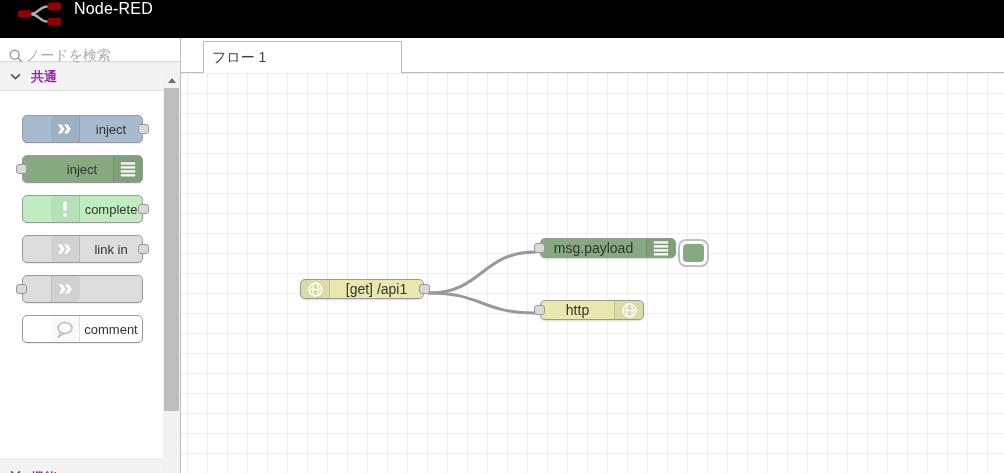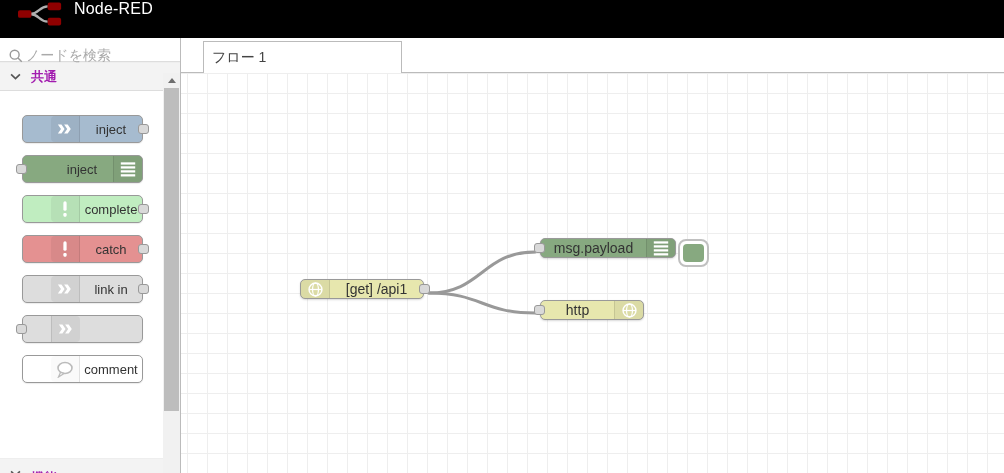--- a/index.html
+++ b/index.html
@@ -135,30 +135,20 @@
       <span class="icon-region">
         <svg width="18" height="18" viewBox="0 0 20 20">
           <rect x="8.2" y="1.5" width="3.6" height="10.5" rx="1.8" fill="#fff"></rect>
           <rect x="8.2" y="14.5" width="3.6" height="4" rx="1.2" fill="#fff"></rect>
         </svg>
       </span>
       <span class="pnode-label">complete</span>
       <span class="port pright"></span>
     </div>
 
-    <div class="pnode" style="background:#e49191">
-      <span class="icon-region">
-        <svg width="18" height="18" viewBox="0 0 20 20">
-          <rect x="8.2" y="1.5" width="3.6" height="10.5" rx="1.8" fill="#fff"></rect>
-          <rect x="8.2" y="14.5" width="3.6" height="4" rx="1.2" fill="#fff"></rect>
-        </svg>
-      </span>
-      <span class="pnode-label">catch</span>
-      <span class="port pright"></span>
-    </div>
 
 
     <div class="pnode" style="background:#dddddd">
       <span class="icon-region">
         <svg width="18" height="16" viewBox="0 0 20 18">
           <polygon points="2,4 6,4 9.5,9 6,14 2,14 5.5,9" fill="#fff"></polygon>
           <polygon points="9,4 13,4 16.5,9 13,14 9,14 12.5,9" fill="#fff"></polygon>
         </svg>
       </span>
       <span class="pnode-label">link in</span>

